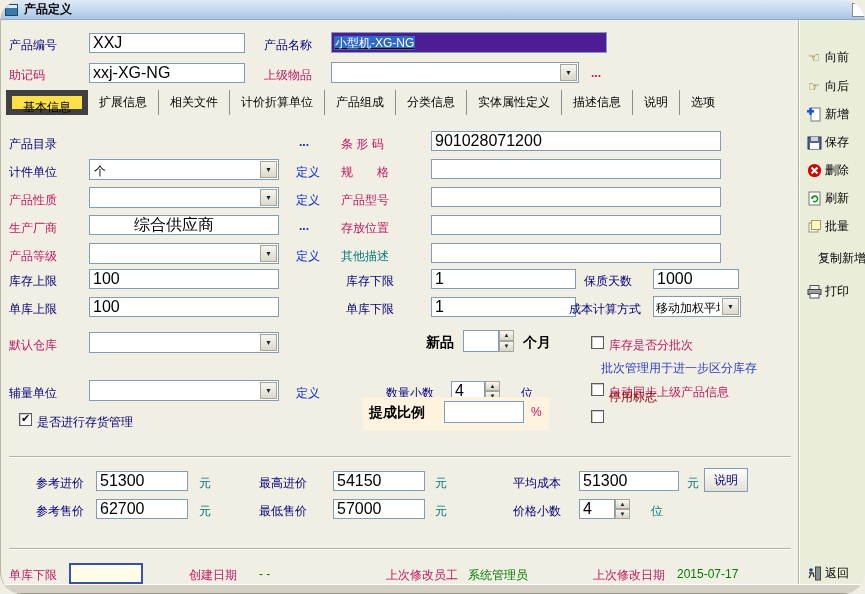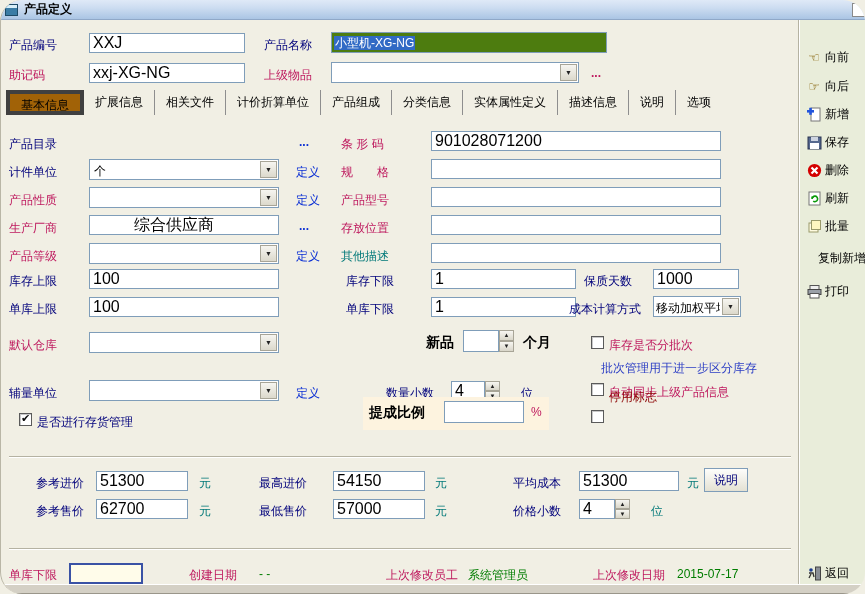--- a/index.html
+++ b/index.html
@@ -37,24 +37,24 @@
     font-style:normal; font-size:6px; line-height:8px; text-align:center; color:#222; }
   .cb { position:absolute; width:13px; height:13px; background:#fff; border:1px solid #5a5a5a;
     box-shadow:inset 1px 1px 0 #c8c8c8; }
   .cb.checked::after { content:"✔"; position:absolute; left:1px; top:-2px; font-size:11px; color:#0a0a0a; }
   .groove { position:absolute; height:2px; border-top:1px solid #b5b2a2; border-bottom:1px solid #ffffff; }
 
   
   .tabbar { position:absolute; left:5px; top:90px; height:25px; display:flex; align-items:stretch; }
   .tab { padding:0 11px; line-height:24px; color:#000; border-right:1px solid #8e8e8e; white-space:nowrap; }
   .tab:last-child { border-right:none; }
-  .tab.active { border:4px solid #404040; background:#a16207; line-height:22px; }
-
-  
-  .selwrap { position:absolute; height:21px; background:#4d7c0f; border:1px solid #7f9db9; padding:2px 2px; }
+  .tab.active { border:6px solid #404040; background:#fde047; line-height:22px; }
+
+  
+  .selwrap { position:absolute; height:21px; background:#4c1d95; border:1px solid #7f9db9; padding:2px 2px;text-decoration:underline; }
   .selwrap .sel { background:#316ac5; color:#fff; padding:0 1px; }
 
   .btn { position:absolute; background:linear-gradient(180deg,#fdfdfb,#e4e1d3); border:1px solid #7f9db9;
     font-family:inherit; font-size:12px; color:#00007b; text-align:center; }
 
   .panel { position:absolute; background:#fdf3df; }
 
   
   .vsep { position:absolute; left:797px; top:20px; width:2px; bottom:0;
     border-left:1px solid #b5b2a2; border-right:1px solid #ffffff; }

